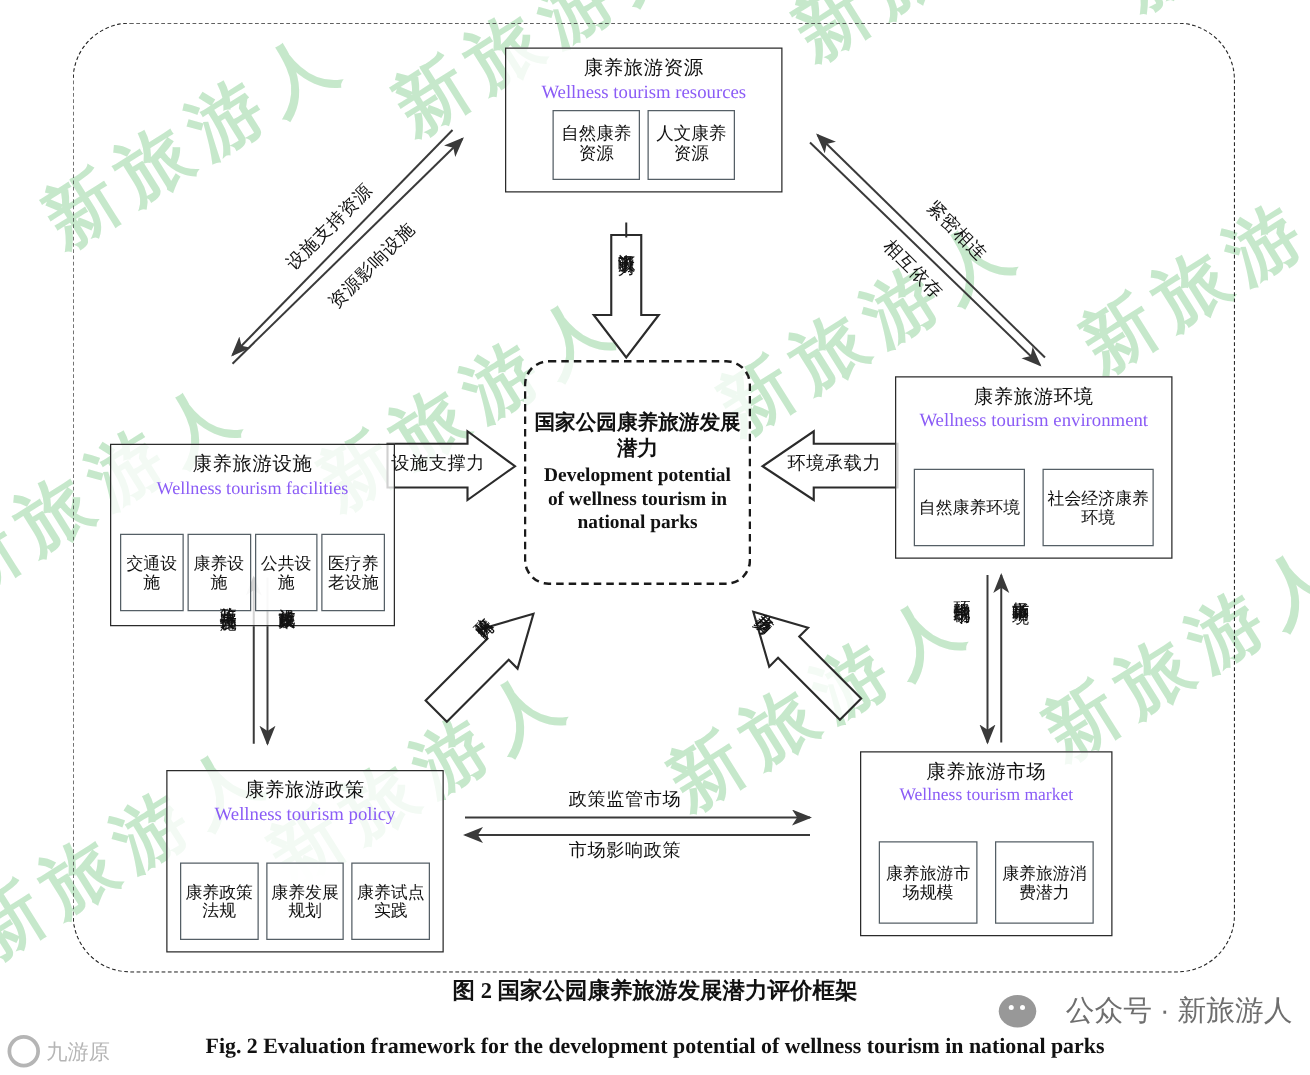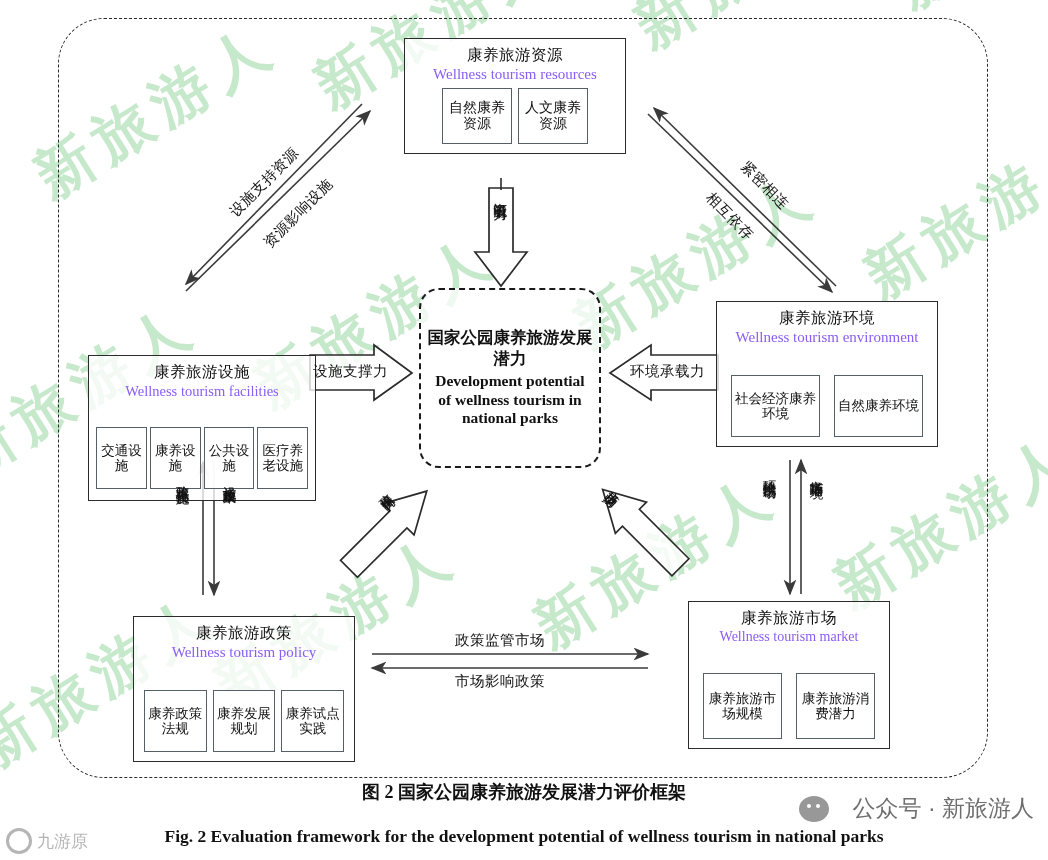--- a/index.html
+++ b/index.html
@@ -327,22 +327,22 @@
       <div class="subbox" style="height:62px; font-size:13.5px;">康养设施</div>
       <div class="subbox" style="height:62px; font-size:13.5px;">公共设施</div>
       <div class="subbox" style="height:62px; font-size:13.5px;">医疗养老设施</div>
     </div>
   </div>
 
   <div class="node" style="left:716px; top:301px; width:222px; height:146px;">
     <div class="title-cn">康养旅游环境</div>
     <div class="title-en">Wellness tourism environment</div>
     <div class="subrow" style="gap:14px; padding:0 14px;">
+      <div class="subbox" style="height:62px; font-size:13.5px;">自然康养环境</div>
       <div class="subbox" style="height:62px; font-size:13.5px;">社会经济康养环境</div>
-      <div class="subbox" style="height:62px; font-size:13.5px;">自然康养环境</div>
     </div>
   </div>
 
   <div class="node" style="left:133px; top:616px; width:222px; height:146px;">
     <div class="title-cn">康养旅游政策</div>
     <div class="title-en">Wellness tourism policy</div>
     <div class="subrow" style="gap:6px; padding:0 10px;">
       <div class="subbox" style="height:62px; font-size:13.5px;">康养政策法规</div>
       <div class="subbox" style="height:62px; font-size:13.5px;">康养发展规划</div>
       <div class="subbox" style="height:62px; font-size:13.5px;">康养试点实践</div>

